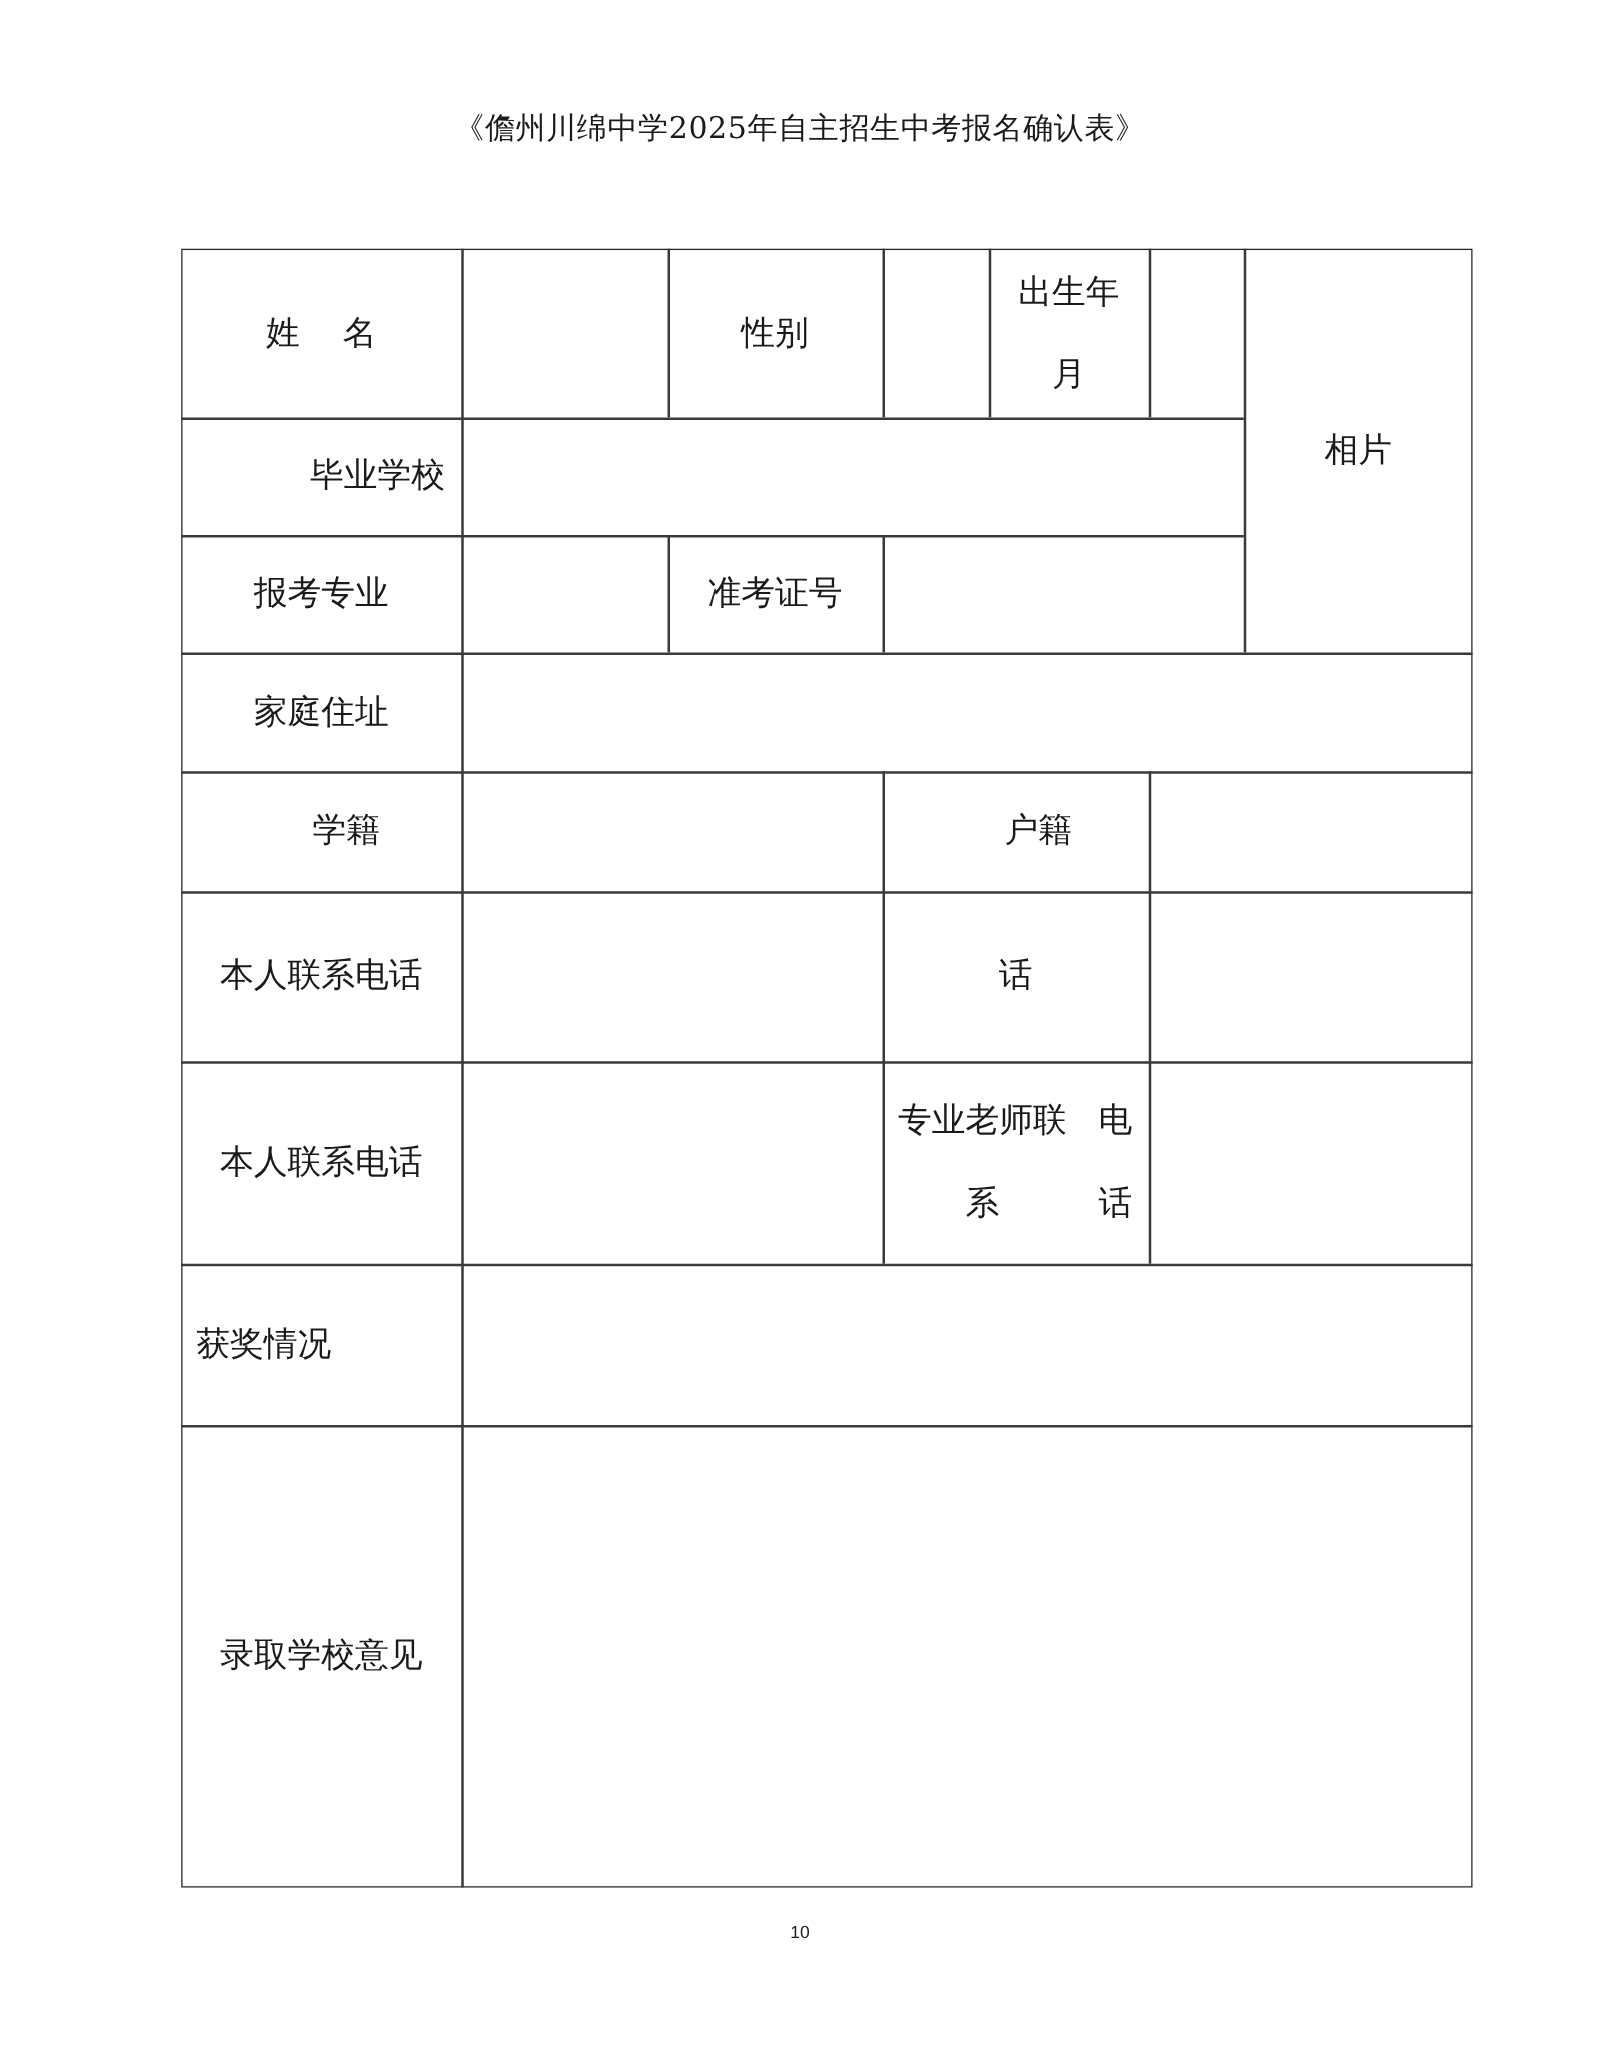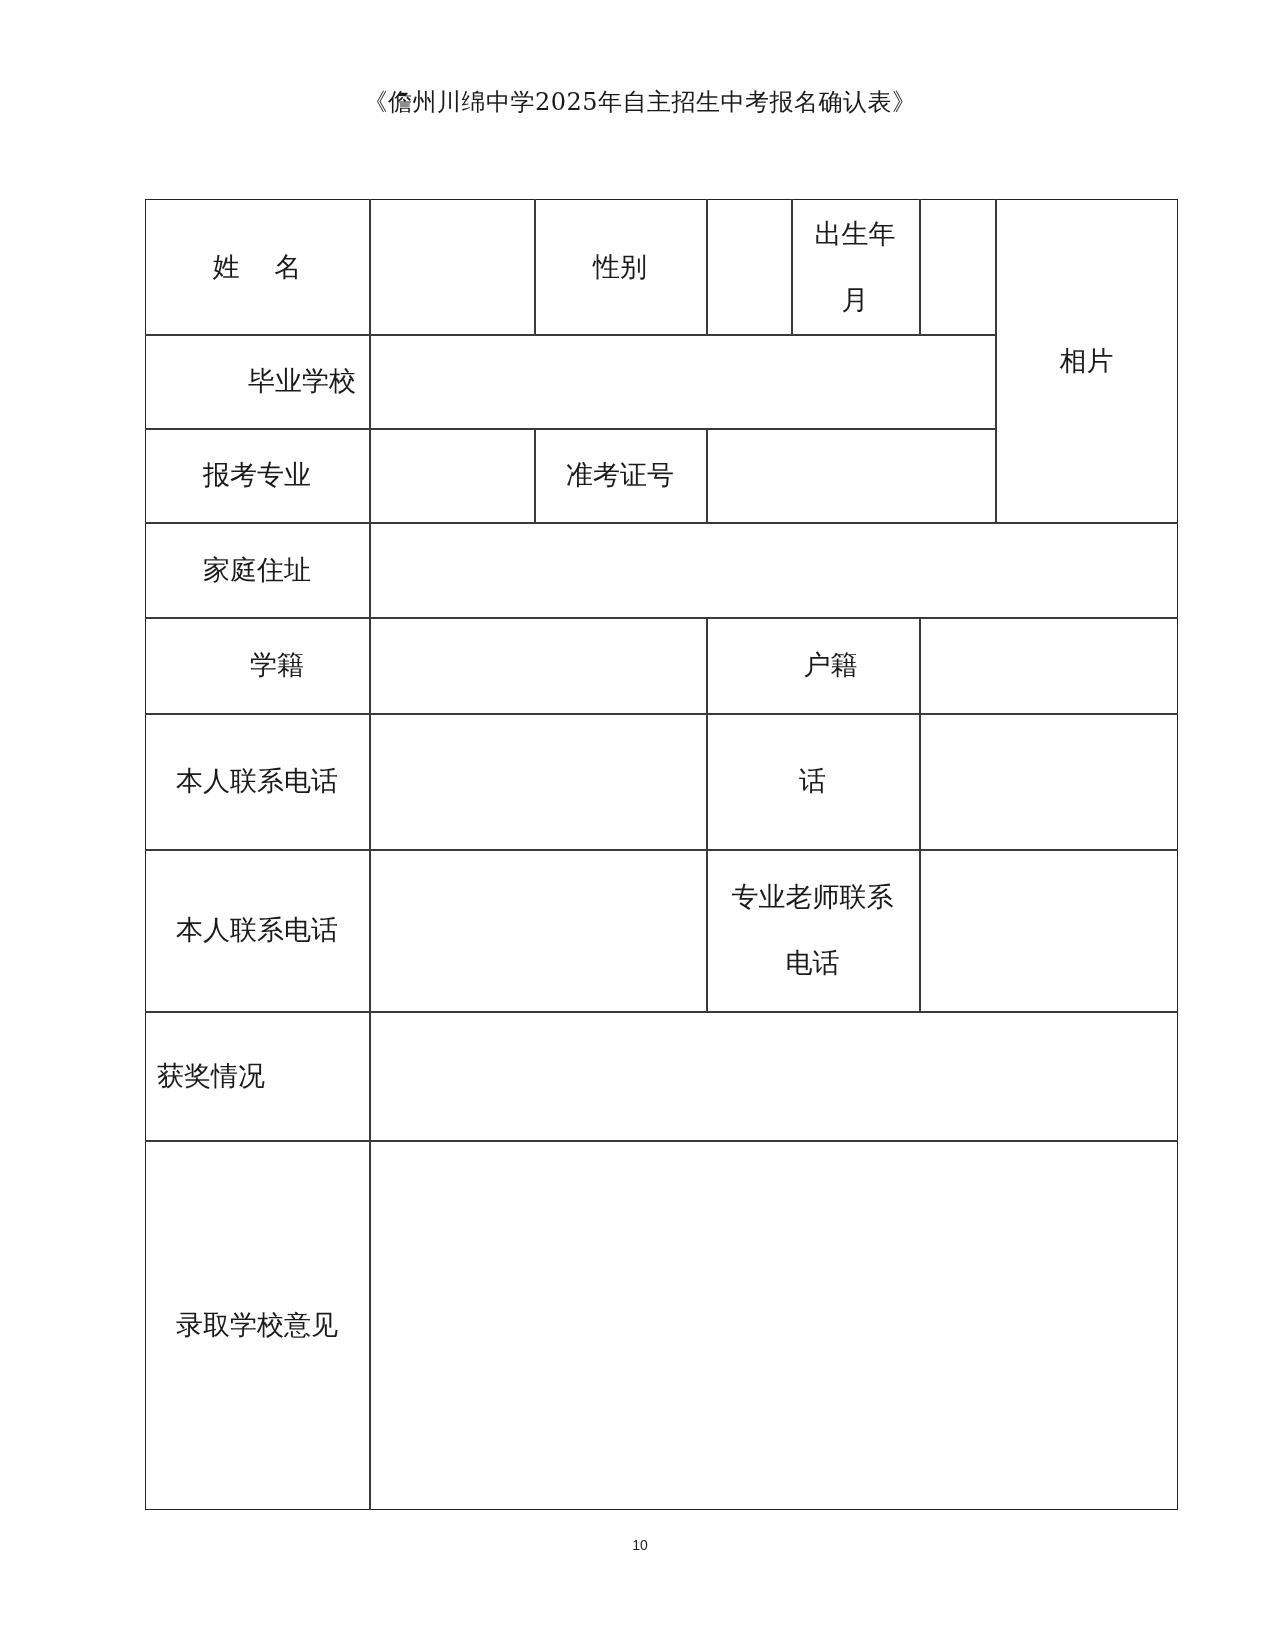--- a/index.html
+++ b/index.html
@@ -122,21 +122,21 @@
   <div class="cell" style="left:919px;top:713px;width:259px;height:136px;">
     <span></span>
   </div>
 
   <div class="cell" style="left:145px;top:849px;width:224px;height:162px;">
     <span>本人联系电话</span>
   </div>
   <div class="cell" style="left:369px;top:849px;width:337px;height:162px;">
     <span></span>
   </div>
-  <div class="cell" style="left:706px;top:849px;width:213px;height:162px;flex-direction:column;">
+  <div class="cell" style="left:706px;top:849px;width:213px;height:162px;flex-direction:row;">
     <span class="wrap2">专业老师联系</span>
     <span class="wrap2">电话</span>
   </div>
   <div class="cell" style="left:919px;top:849px;width:259px;height:162px;">
     <span></span>
   </div>
 
   <div class="cell left" style="left:145px;top:1011px;width:224px;height:129px;padding-left:12px;">
     <span>获奖情况</span>
   </div>

